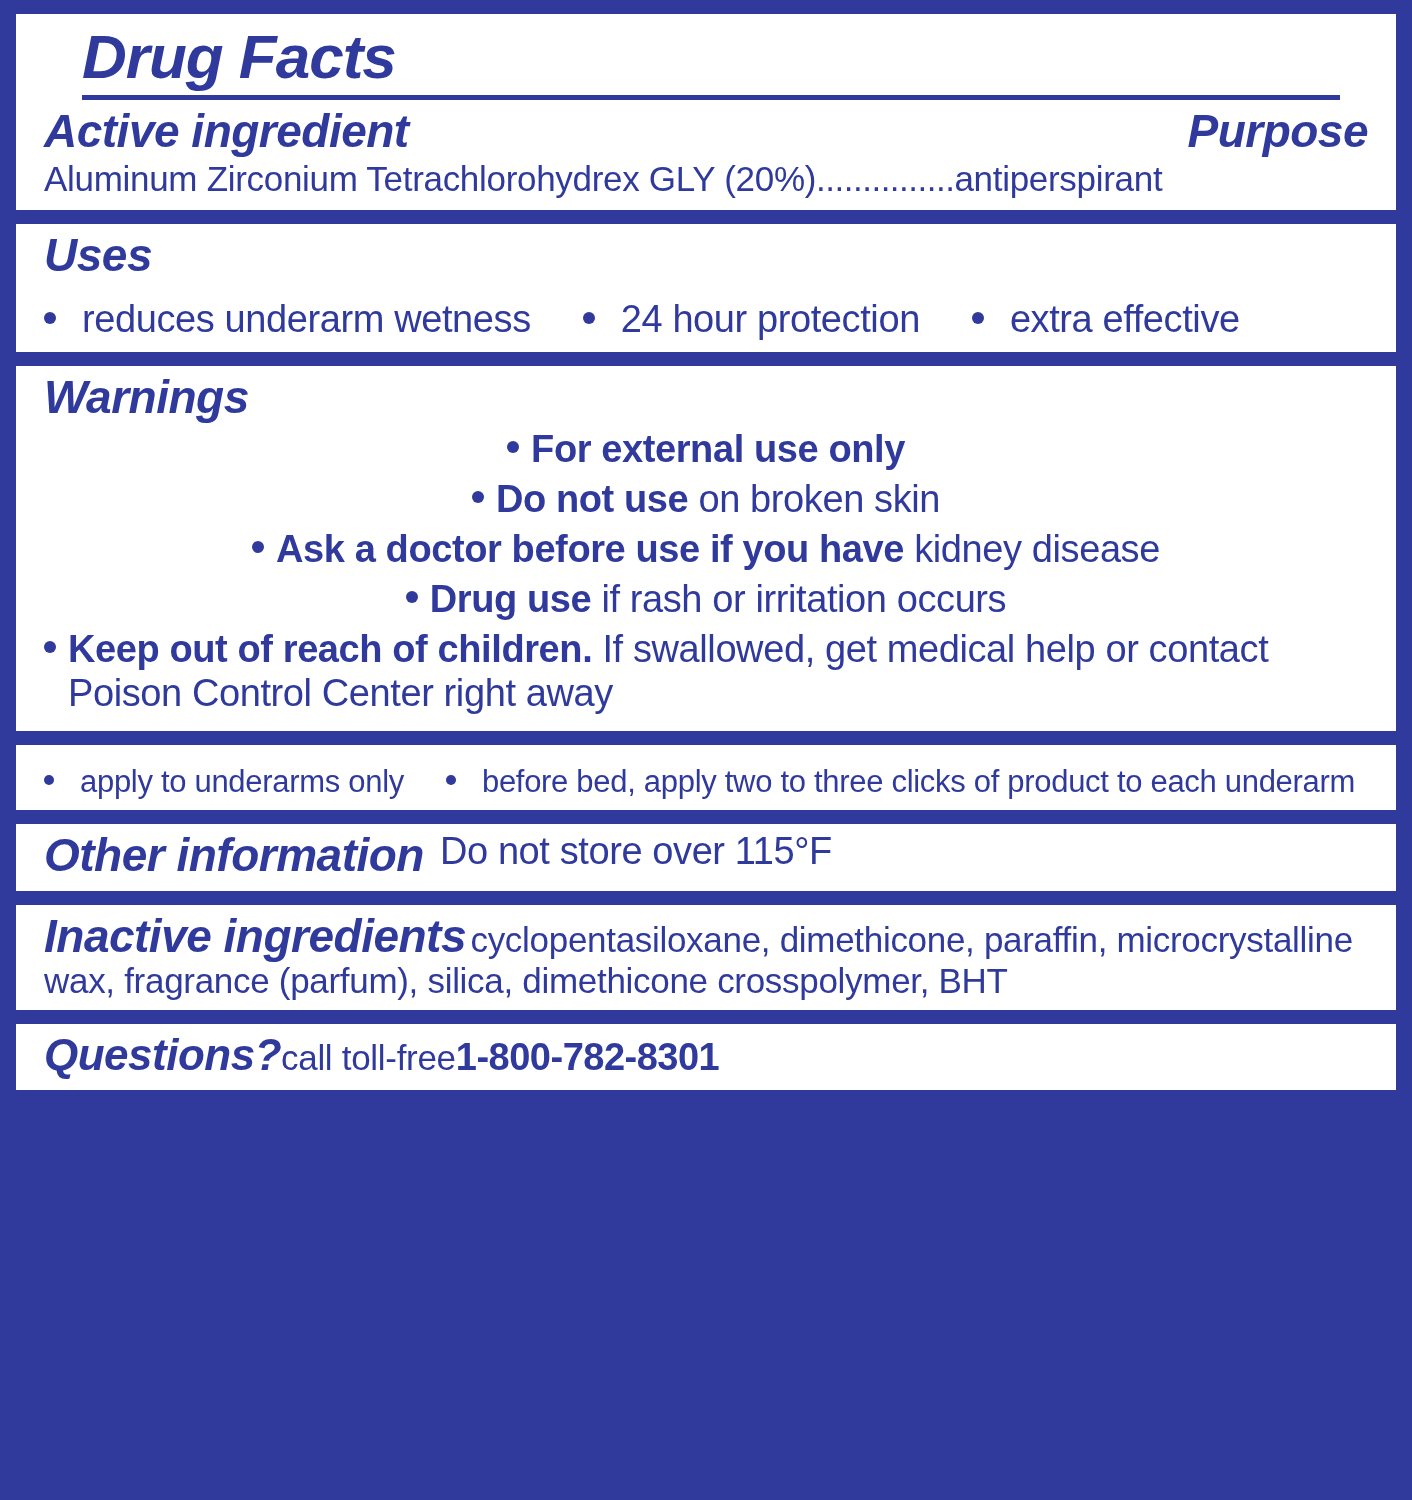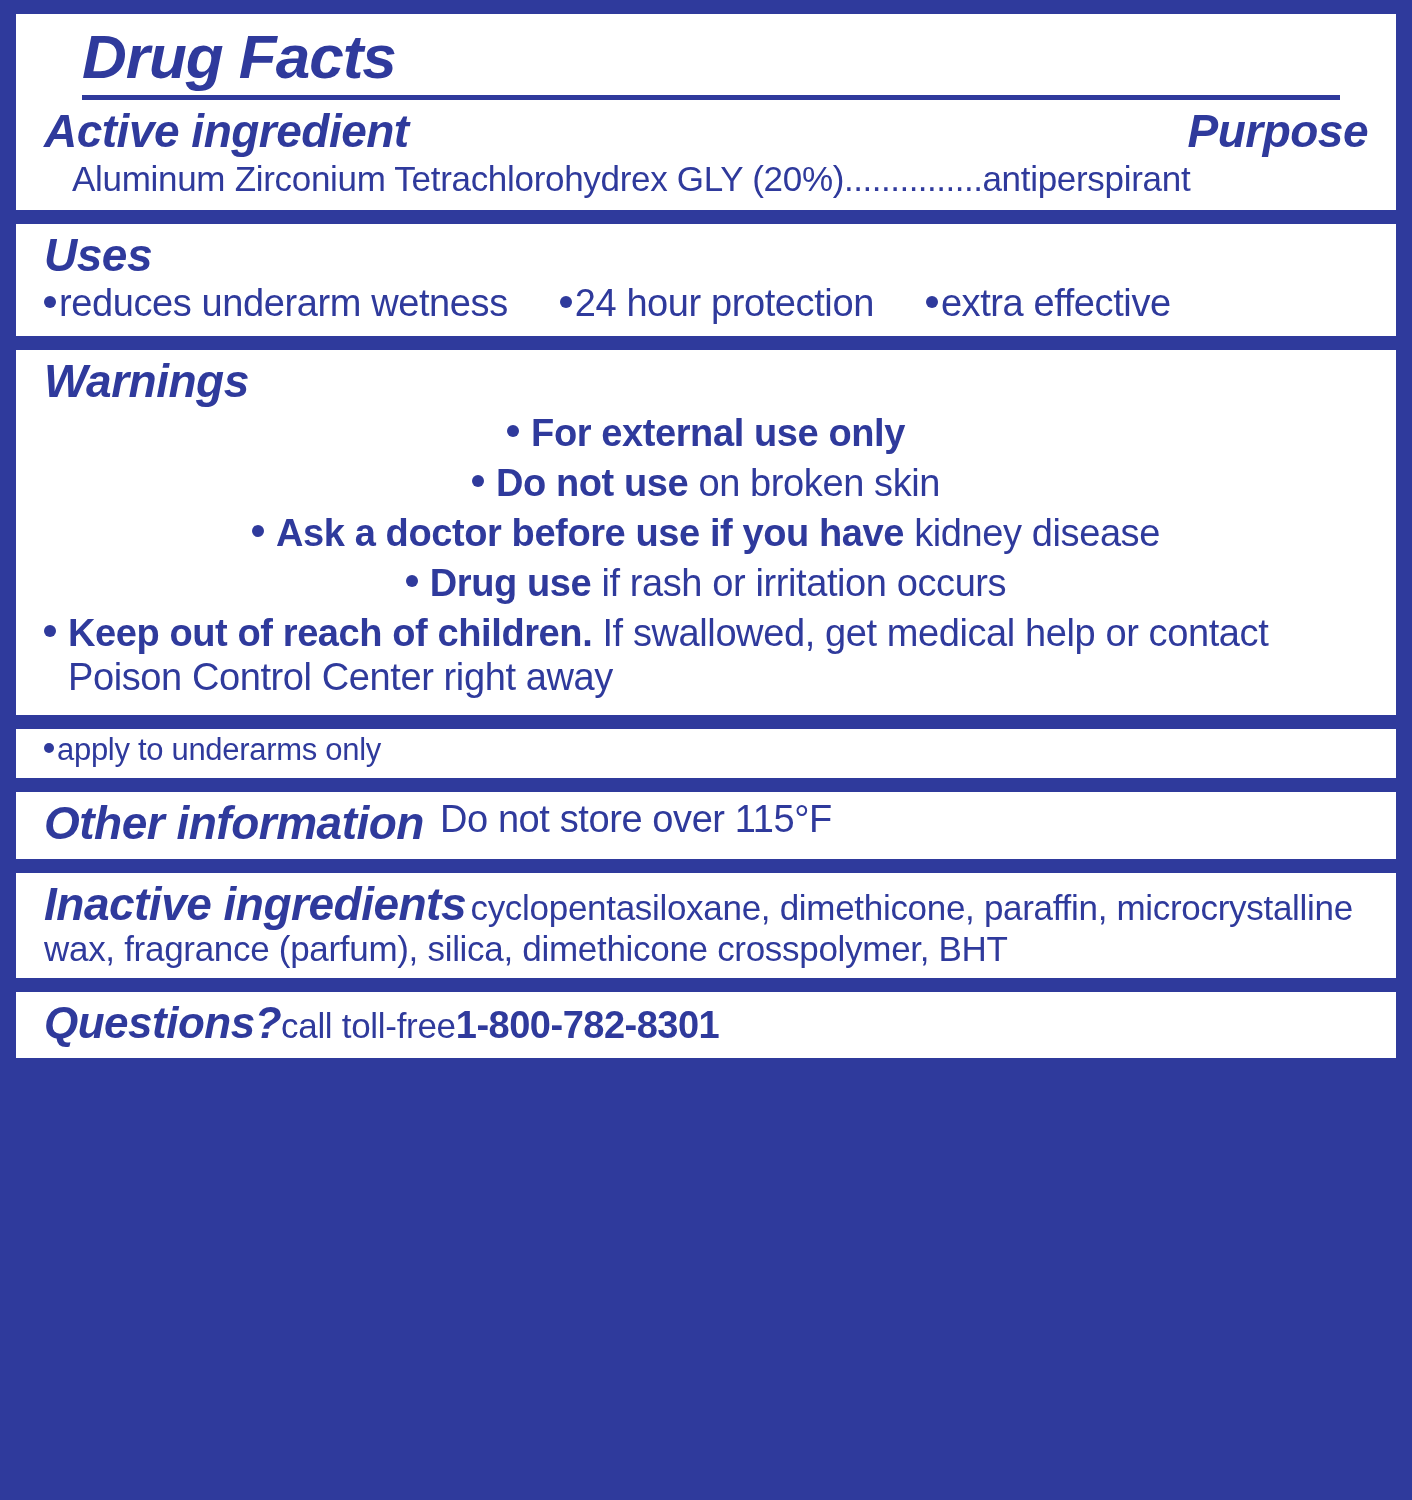--- a/index.html
+++ b/index.html
@@ -81,21 +81,22 @@
   }
   .uses-list {
     display: flex;
     gap: 52px;
     align-items: baseline;
     margin-top: 2px;
   }
   .bullet-item {
     display: flex;
     align-items: baseline;
-    gap: 3px;
+    gap: 26px;
+    margin-top: 16px;
   }
   .dot {
     display: inline-block;
     width: 12px;
     height: 12px;
     border-radius: 50%;
     background: #2f3a9c;
     flex: none;
     position: relative;
     top: -8px;
@@ -160,21 +161,21 @@
 
 <div class="label">
 
   <div class="panel panel-active">
     <div class="title">Drug Facts</div>
     <div class="rule"></div>
     <div class="row-between" style="margin-top:6px;">
       <div class="hdr">Active ingredient</div>
       <div class="hdr">Purpose</div>
     </div>
-    <div class="body-txt" style="margin-top:2px; white-space:nowrap;margin-left:28px;">
+    <div class="body-txt" style="margin-top:2px; white-space:nowrap;">
       <span>Aluminum Zirconium Tetrachlorohydrex GLY (20%)</span><span class="dots-leader">...............</span><span>antiperspirant</span>
     </div>
   </div>
 
   <div class="gap"></div>
 
   <div class="panel">
     <div class="hdr">Uses</div>
     <div class="uses-list">
       <div class="bullet-item">
@@ -220,20 +221,24 @@
     </div>
   </div>
 
   <div class="gap"></div>
 
   <div class="panel">
     <div class="dir-list">
       <div class="bullet-item">
         <span class="dot sm"></span>
         <span class="body-sm">apply to underarms only</span>
+      </div>
+      <div class="bullet-item">
+        <span class="dot sm"></span>
+        <span class="body-sm">before bed, apply two to three clicks of product to each underarm</span>
       </div>
     </div>
   </div>
 
   <div class="gap"></div>
 
   <div class="panel">
     <div class="inline-head">
       <span class="hdr">Other information</span>
       <span class="body-lg">Do not store over 115°F</span>

